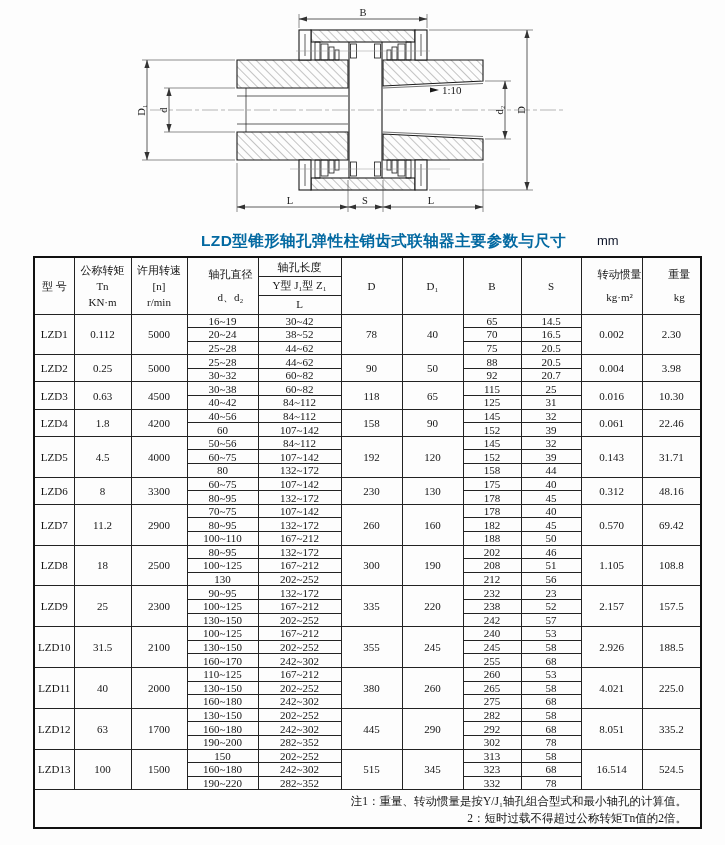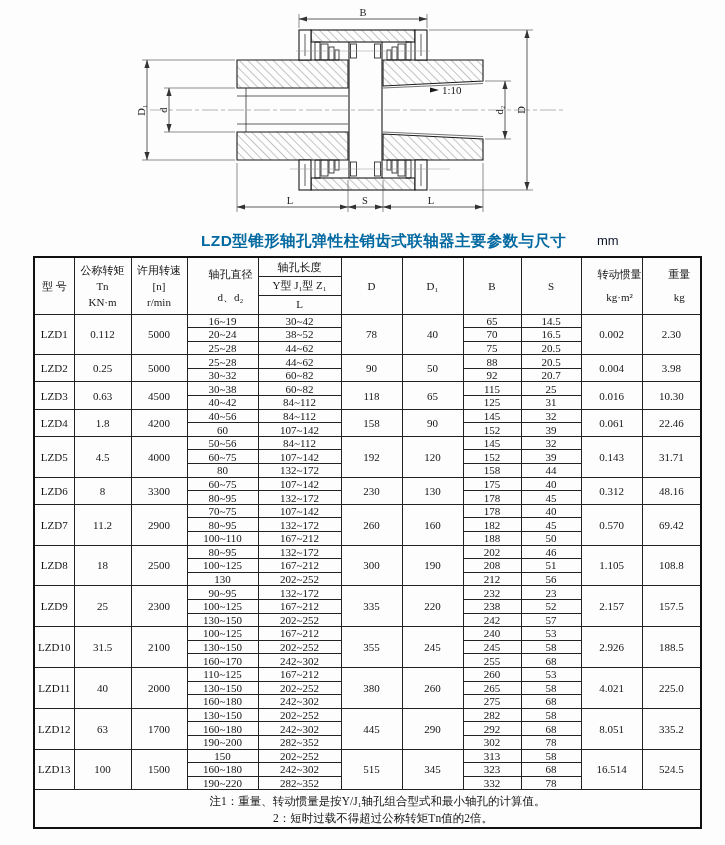--- a/index.html
+++ b/index.html
@@ -27,21 +27,21 @@
     border:1px solid #222;padding:0;font-weight:normal;
     white-space:nowrap;overflow:hidden;color:#151515;
   }
   thead tr{height:19px;}
   thead th{font-size:11px;line-height:1.3;text-align:center;}
   thead th.h3{line-height:16px;}
   thead th.sp{line-height:23px;padding-left:16px;}
   tbody tr{height:13.6px;line-height:12px;}
   tr.notes-row{height:36px;}
   tr.notes-row td{
-    text-align:center;vertical-align:top;padding:3px 0 0 20px;
+    text-align:right;vertical-align:top;padding:3px 13px 0 20px;
     font-size:11.5px;line-height:1.45;
   }
   .note2{margin-left:11px;}
 </style>
 </head>
 <body>
 
 <div class="page">
 
   <svg class="drawing" width="725" height="232" viewBox="0 0 725 232">

